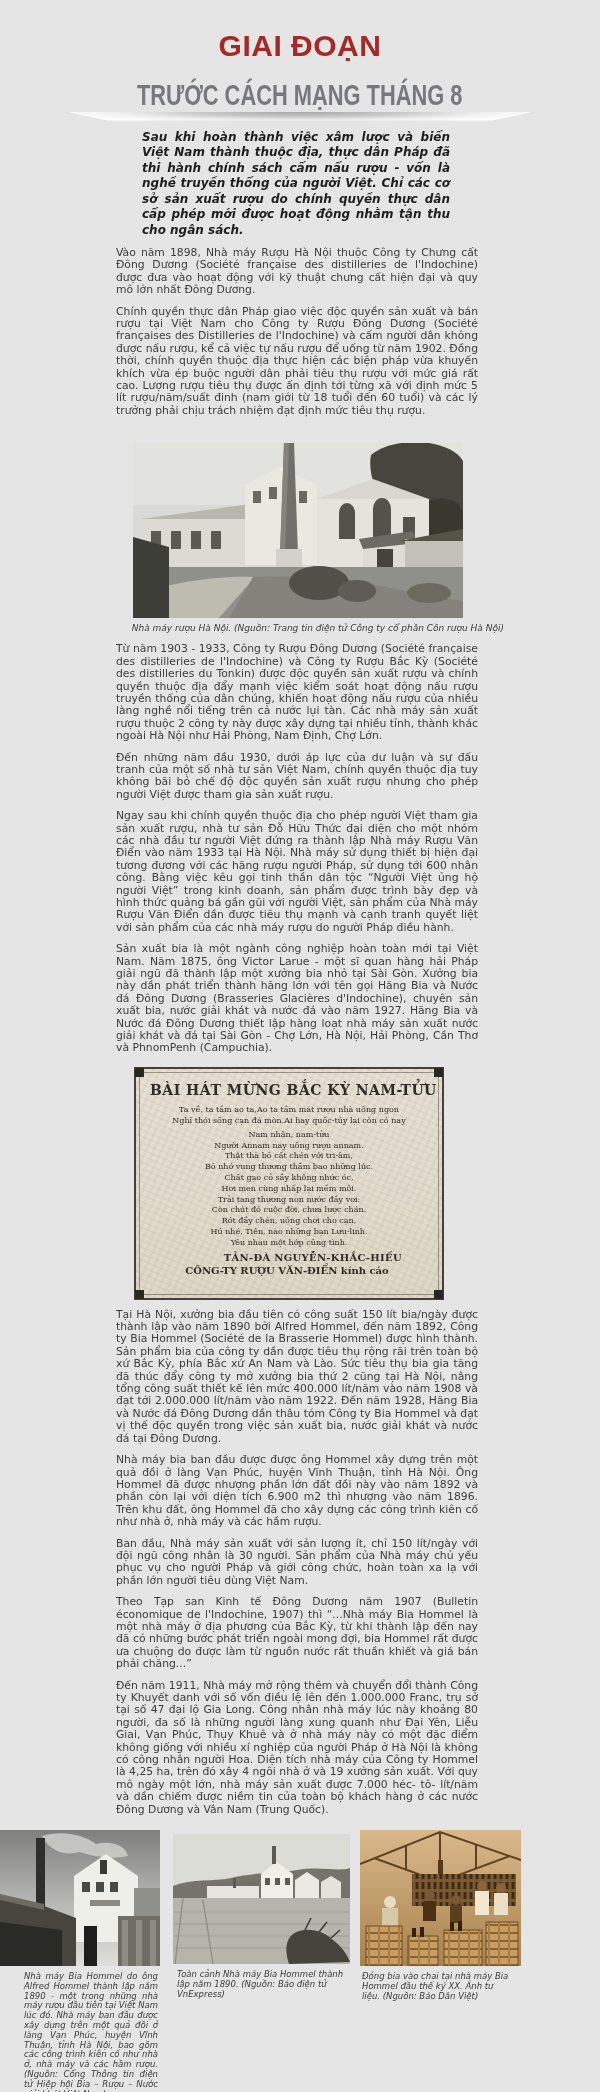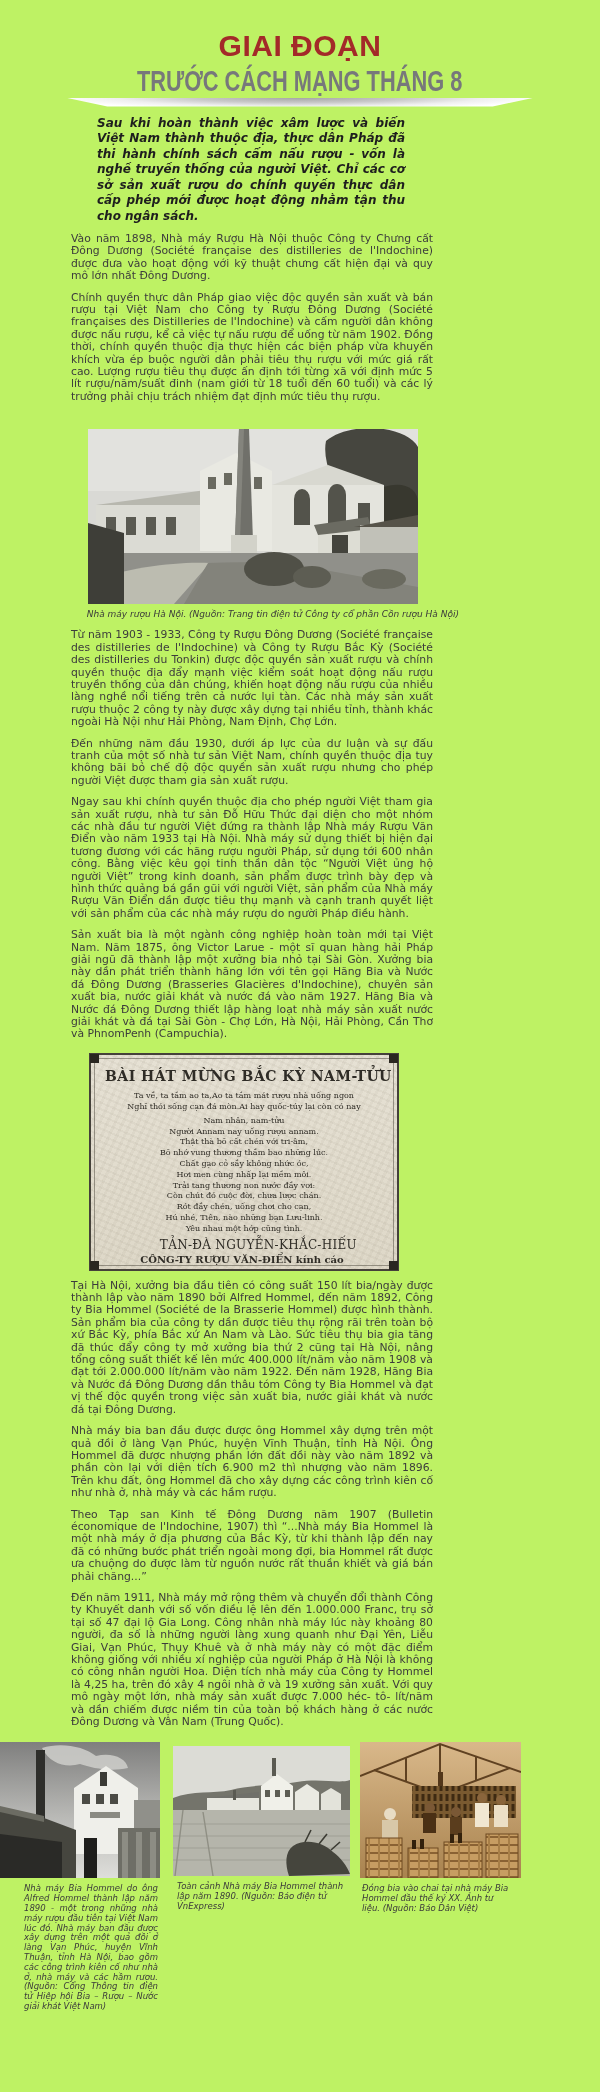--- a/index.html
+++ b/index.html
@@ -1,56 +1,56 @@
 <!DOCTYPE html>
 <html lang="vi"><head>
 <meta charset="utf-8">
 <style>
   html,body{margin:0;padding:0;background:#ffffff;}
-  .page{position:relative;width:600px;height:2092px;overflow:hidden;background:#bef264;
+  .page{position:relative;width:600px;height:2092px;overflow:hidden;background:#e5e5e5;
         font-family:"DejaVu Sans",sans-serif;color:#3c3c3c;}
   
   .header{padding-top:30px;text-align:center;}
   .title{font-family:"Liberation Sans",sans-serif;font-weight:bold;font-size:30px;
          color:#a32a29;letter-spacing:.5px;line-height:1.05;}
-  .subtitle-wrap{margin-top:5px;line-height:1;}
+  .subtitle-wrap{margin-top:19px;line-height:1;}
   .subtitle{display:inline-block;font-family:"Liberation Sans",sans-serif;font-weight:bold;
             font-size:28px;color:#77787b;transform:scale(.78,1.06);transform-origin:center;
             white-space:nowrap;letter-spacing:0;}
   .ribbon{width:470px;height:9px;margin:3px auto 0;
           background:radial-gradient(ellipse 55% 130% at 50% 0%,#a6a6a6 0%,#c9c9c9 40%,#efefef 70%,#ffffff 95%);
           clip-path:polygon(0 0,100% 0,91% 100%,9% 100%);}
   
-  .col{width:362px;margin-left:71px;}
+  .col{width:362px;margin-left:116px;}
   .intro{width:308px;margin:9px 0 0 26px;font-weight:bold;font-style:italic;
          font-size:12px;line-height:15.5px;text-align:justify;color:#1e1e1e;}
   .col p.body{margin:9px 0 0 0;font-size:10.8px;line-height:12.4px;text-align:justify;}
   
   figure{margin:0;padding:0;}
   .fig-factory{margin-top:26px;}
   .fig-factory svg{display:block;width:330px;height:175px;margin-left:17px;}
   .figcap{margin:4px 0 0 -4px;width:392px;font-size:9px;line-height:12px;
           font-style:italic;color:#3a3a3a;text-align:right;}
   
   .fig-ad{margin-top:12px;}
   .ad{position:relative;width:310px;margin-left:18px;box-sizing:border-box;
       border:2px solid #45413a;
       background:
         repeating-linear-gradient(115deg,rgba(120,110,90,.06) 0 3px,rgba(0,0,0,0) 3px 7px),
         repeating-linear-gradient(23deg,rgba(90,80,60,.05) 0 2px,rgba(0,0,0,0) 2px 6px),
         linear-gradient(#e6e1d4,#ded8c8);
       font-family:"DejaVu Serif","Liberation Serif",serif;color:#2f2c26;}
-  .ad-inner{margin:3px;border:1px solid rgba(60,55,45,.45);padding:7px 10px 0;}
+  .ad-inner{margin:3px;border:1px solid rgba(60,55,45,.45);padding:7px 10px 18px;}
   .ad-corner{position:absolute;width:9px;height:9px;background:#2a2721;}
   .c-tl{top:-1px;left:-1px}.c-tr{top:-1px;right:-1px}.c-bl{bottom:-1px;left:-1px}.c-br{bottom:-1px;right:-1px}
   .ad-heading{text-align:center;font-weight:bold;font-size:14px;letter-spacing:.5px;
               margin:2px 0 6px;white-space:nowrap;}
   .ad-couplet{display:flex;justify-content:center;font-size:8px;line-height:11px;padding:0 4px;}
   .ad-poem{margin-top:4px;text-align:center;font-size:8px;line-height:10.8px;}
-  .ad-sign{text-align:right;font-weight:normal;font-size:12px;margin:3px 26px 2px 0;letter-spacing:.3px;}
+  .ad-sign{text-align:right;font-weight:bold;font-size:10px;margin:3px 26px 2px 0;letter-spacing:.3px;}
   .ad-note{font-size:7.5px;line-height:9.5px;text-align:justify;margin-top:2px;}
   .ad-company{text-align:center;font-weight:bold;font-size:10px;margin:1px 4px 0 0;}
   
   .gallery{display:flex;margin-top:14px;}
   .g-item svg{display:block;}
   .g1{width:160px;margin-right:13px;}
   .g2{width:177px;margin-right:10px;padding-top:4px;}
   .g3{width:161px;}
   .gcap{margin-top:6px;font-size:8.5px;line-height:9.8px;font-style:italic;
         color:#3a3a3a;text-align:justify;}
@@ -162,20 +162,21 @@
             <div>Yêu nhau một hớp cũng tình.</div>
           </div>
           <div class="ad-sign">TẢN-ĐÀ NGUYỄN-KHẮC-HIẾU</div>
           <div class="ad-company">CÔNG-TY RƯỢU VĂN-ĐIỂN kính cáo</div>
         </div>
       </div>
     </figure>
 
     <p class="body">Tại Hà Nội, xưởng bia đầu tiên có công suất 150 lít bia/ngày được thành lập vào năm 1890 bởi Alfred Hommel, đến năm 1892, Công ty Bia Hommel (Société de la Brasserie Hommel) được hình thành. Sản phẩm bia của công ty dần được tiêu thụ rộng rãi trên toàn bộ xứ Bắc Kỳ, phía Bắc xứ An Nam và Lào. Sức tiêu thụ bia gia tăng đã thúc đẩy công ty mở xưởng bia thứ 2 cũng tại Hà Nội, nâng tổng công suất thiết kế lên mức 400.000 lít/năm vào năm 1908 và đạt tới 2.000.000 lít/năm vào năm 1922. Đến năm 1928, Hãng Bia và Nước đá Đông Dương dần thâu tóm Công ty Bia Hommel và đạt vị thế độc quyền trong việc sản xuất bia, nước giải khát và nước đá tại Đông Dương.</p>
     <p class="body">Nhà máy bia ban đầu được được ông Hommel xây dựng trên một quả đồi ở làng Vạn Phúc, huyện Vĩnh Thuận, tỉnh Hà Nội. Ông Hommel đã được nhượng phần lớn đất đồi này vào năm 1892 và phần còn lại với diện tích 6.900 m2 thì nhượng vào năm 1896. Trên khu đất, ông Hommel đã cho xây dựng các công trình kiên cố như nhà ở, nhà máy và các hầm rượu.</p>
+    <p class="body">Ban đầu, Nhà máy sản xuất với sản lượng ít, chỉ 150 lít/ngày với đội ngũ công nhân là 30 người. Sản phẩm của Nhà máy chủ yếu phục vụ cho người Pháp và giới công chức, hoàn toàn xa lạ với phần lớn người tiêu dùng Việt Nam.</p>
     <p class="body">Theo Tạp san Kinh tế Đông Dương năm 1907 (Bulletin économique de l'Indochine, 1907) thì “...Nhà máy Bia Hommel là một nhà máy ở địa phương của Bắc Kỳ, từ khi thành lập đến nay đã có những bước phát triển ngoài mong đợi, bia Hommel rất được ưa chuộng do được làm từ nguồn nước rất thuần khiết và giá bán phải chăng...”</p>
     <p class="body">Đến năm 1911, Nhà máy mở rộng thêm và chuyển đổi thành Công ty Khuyết danh với số vốn điều lệ lên đến 1.000.000 Franc, trụ sở tại số 47 đại lộ Gia Long. Công nhân nhà máy lúc này khoảng 80 người, đa số là những người làng xung quanh như Đại Yên, Liễu Giai, Vạn Phúc, Thụy Khuê và ở nhà máy này có một đặc điểm không giống với nhiều xí nghiệp của người Pháp ở Hà Nội là không có công nhân người Hoa. Diện tích nhà máy của Công ty Hommel là 4,25 ha, trên đó xây 4 ngôi nhà ở và 19 xưởng sản xuất. Với quy mô ngày một lớn, nhà máy sản xuất được 7.000 héc- tô- lít/năm và dần chiếm được niềm tin của toàn bộ khách hàng ở các nước Đông Dương và Vân Nam (Trung Quốc).</p>
   </div>
 
   <div class="gallery">
 
     <figure class="g-item g1">
       <svg viewBox="0 0 160 136" width="160" height="136" aria-hidden="true">
         <defs>
           <linearGradient id="sky1" x1="0" y1="0" x2="0" y2="1">

